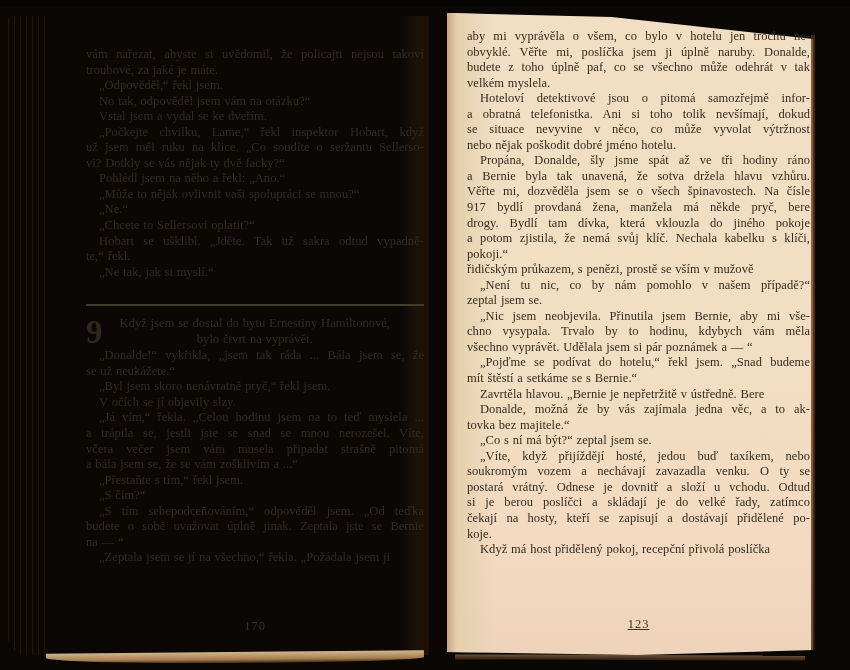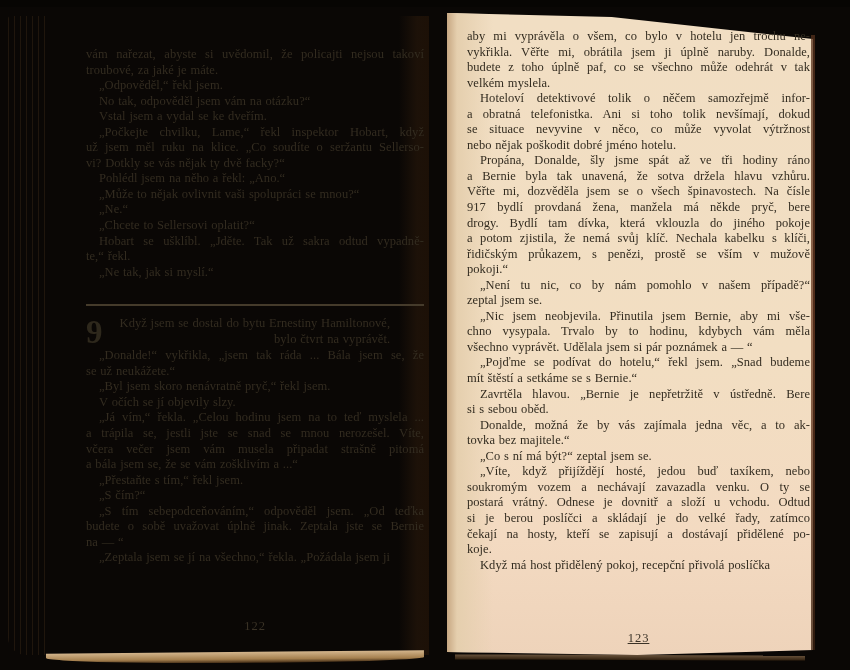--- a/index.html
+++ b/index.html
@@ -52,25 +52,25 @@
        word-spacing:.6px;letter-spacing:.05px;}
   .col-left{left:86px;top:40px;width:338px;}
   .col-right{left:467px;top:22px;width:343px;}
   .para .line{text-align:justify;text-align-last:justify;}
   .para .line:last-child{text-align-last:left;}
   .para.indent .line:first-child{text-indent:13px;}
   
   .divider{height:2px;background:#453b2b;margin:24px 0 10px 0;}
   .chapter-head{display:flex;gap:17px;align-items:flex-start;margin-bottom:1px;}
   .chapter-num{font-size:33px;font-weight:bold;line-height:30px;color:#2e281c;margin-top:1px;}
-  .chapter-intro .line{text-align:right;}
+  .chapter-intro .line{text-align:center;}
   
   .pagenum{position:absolute;font-size:12.5px;color:#3a3226;letter-spacing:1px;text-align:center;}
   .pagenum-left{left:86px;top:612px;width:338px;}
-  .pagenum-right{left:467px;top:624px;width:343px;text-decoration:underline;}
+  .pagenum-right{left:467px;top:610px;width:343px;text-decoration:underline;}
 </style>
 </head>
 <body>
 
 <div id="stage">
 
   <div class="page-left">
     <div class="edge-stack-left"></div>
     <div class="page-left-gutter-shadow"></div>
   </div>
@@ -153,61 +153,60 @@
       </div>
     <div class="para indent">
         <div class="line">„S tím sebepodceňováním,“ odpověděl jsem. „Od teďka</div>
         <div class="line">budete o sobě uvažovat úplně jinak. Zeptala jste se Bernie</div>
         <div class="line">na — “</div>
       </div>
     <div class="para indent">
         <div class="line">„Zeptala jsem se jí na všechno,“ řekla. „Požádala jsem ji</div>
       </div>
   </div>
-  <div class="pagenum pagenum-left">122</div>
+  <div class="pagenum pagenum-left">170</div>
 
   <div class="col col-right">
     <div class="para cont">
         <div class="line">aby mi vyprávěla o všem, co bylo v hotelu jen trochu ne-</div>
-        <div class="line">vykřikla. Věřte mi, obrátila jsem ji úplně naruby. Donalde,</div>
+        <div class="line">obvyklé. Věřte mi, poslíčka jsem ji úplně naruby. Donalde,</div>
         <div class="line">budete z toho úplně paf, co se všechno může odehrát v tak</div>
         <div class="line">velkém myslela.</div>
       </div>
     <div class="para indent">
-        <div class="line">Hoteloví detektivové tolik o něčem samozřejmě infor-</div>
+        <div class="line">Hoteloví detektivové jsou o pitomá samozřejmě infor-</div>
         <div class="line">a obratná telefonistka. Ani si toho tolik nevšímají, dokud</div>
         <div class="line">se situace nevyvine v něco, co může vyvolat výtržnost</div>
         <div class="line">nebo nějak poškodit dobré jméno hotelu.</div>
       </div>
     <div class="para indent">
         <div class="line">Propána, Donalde, šly jsme spát až ve tři hodiny ráno</div>
         <div class="line">a Bernie byla tak unavená, že sotva držela hlavu vzhůru.</div>
         <div class="line">Věřte mi, dozvěděla jsem se o všech špinavostech. Na čísle</div>
         <div class="line">917 bydlí provdaná žena, manžela má někde pryč, bere</div>
         <div class="line">drogy. Bydlí tam dívka, která vklouzla do jiného pokoje</div>
         <div class="line">a potom zjistila, že nemá svůj klíč. Nechala kabelku s klíči,</div>
+        <div class="line">pokoji.“</div>
         <div class="line">řidičským průkazem, s penězi, prostě se vším v mužově</div>
-        <div class="line">pokoji.“</div>
       </div>
     <div class="para indent">
         <div class="line">„Není tu nic, co by nám pomohlo v našem případě?“</div>
         <div class="line">zeptal jsem se.</div>
       </div>
     <div class="para indent">
         <div class="line">„Nic jsem neobjevila. Přinutila jsem Bernie, aby mi vše-</div>
         <div class="line">chno vysypala. Trvalo by to hodinu, kdybych vám měla</div>
         <div class="line">všechno vyprávět. Udělala jsem si pár poznámek a — “</div>
       </div>
     <div class="para indent">
         <div class="line">„Pojďme se podívat do hotelu,“ řekl jsem. „Snad budeme</div>
         <div class="line">mít štěstí a setkáme se s Bernie.“</div>
       </div>
     <div class="para indent">
         <div class="line">Zavrtěla hlavou. „Bernie je nepřetržitě v ústředně. Bere</div>
-        <div class="line">si s sebou oběd.</div>
       </div>
     <div class="para indent">
         <div class="line">Donalde, možná že by vás zajímala jedna věc, a to ak-</div>
         <div class="line">tovka bez majitele.“</div>
       </div>
     <div class="para indent">
         <div class="line">„Co s ní má být?“ zeptal jsem se.</div>
       </div>
     <div class="para indent">
         <div class="line">„Víte, když přijíždějí hosté, jedou buď taxíkem, nebo</div>

